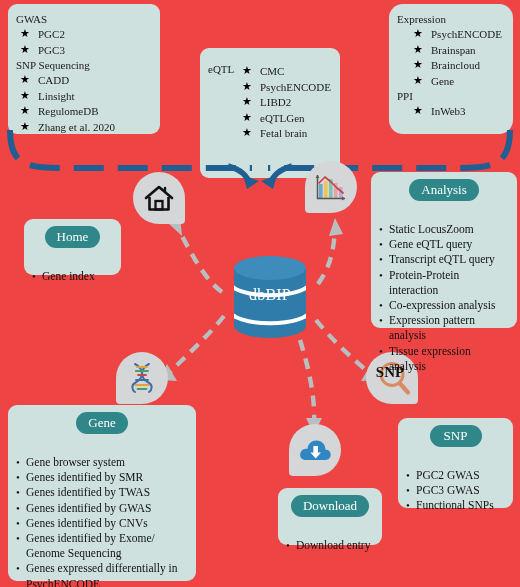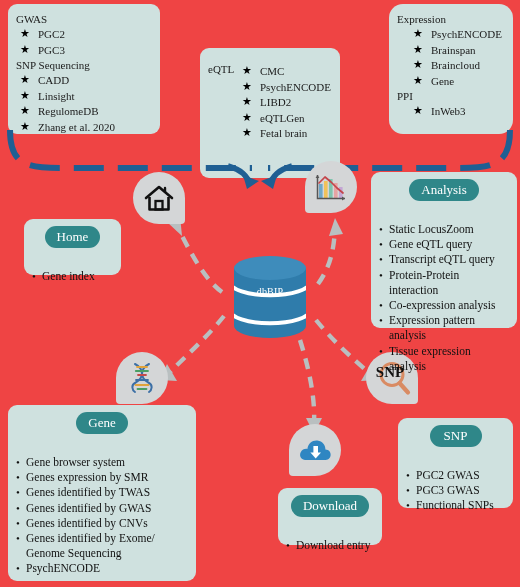--- a/index.html
+++ b/index.html
@@ -112,21 +112,21 @@
     top: 256px;
     width: 76px;
     height: 82px;
   }
   #db-label {
     position: absolute;
     left: 232px;
     top: 286px;
     width: 76px;
     text-align: center;
-    font-size: 10px;
+    font-size: 16px;
     color: #ffffff;
     letter-spacing: .2px;
     pointer-events: none;
   }
 
   svg { display: block; overflow: visible; }
 
   #arrows {
     position: absolute;
     left: 0; top: 0;
@@ -296,27 +296,27 @@
       <li><span class="dot">•</span><span>Co-expression analysis</span></li>
       <li><span class="dot">•</span><span>Expression pattern analysis</span></li>
       <li><span class="dot">•</span><span>Tissue expression analysis</span></li>
     </ul>
   </div>
 
   <div class="panel feat-panel" style="left:8px; top:405px; width:188px; height:176px;">
     <span class="pill">Gene</span>
     <ul class="dot-list">
       <li><span class="dot">•</span><span>Gene browser system</span></li>
-      <li><span class="dot">•</span><span>Genes expression by SMR</span></li>
+      <li><span class="dot">•</span><span>Genes identified by SMR</span></li>
       <li><span class="dot">•</span><span>Genes identified by TWAS</span></li>
       <li><span class="dot">•</span><span>Genes identified by GWAS</span></li>
       <li><span class="dot">•</span><span>Genes identified by CNVs</span></li>
       <li><span class="dot">•</span><span>Genes identified by Exome/</span></li>
       <li class="cont"><span>Genome Sequencing</span></li>
-      <li><span class="dot">•</span></li>
+      <li><span class="dot">•</span><span>Genes expressed differentially in</span></li>
       <li class="cont"><span>PsychENCODE</span></li>
     </ul>
   </div>
 
   <div class="panel feat-panel" style="left:398px; top:418px; width:115px; height:90px;">
     <span class="pill">SNP</span>
     <ul class="dot-list" style="margin-top:5px;">
       <li><span class="dot">•</span><span>PGC2 GWAS</span></li>
       <li><span class="dot">•</span><span>PGC3 GWAS</span></li>
       <li><span class="dot">•</span><span>Functional SNPs</span></li>

